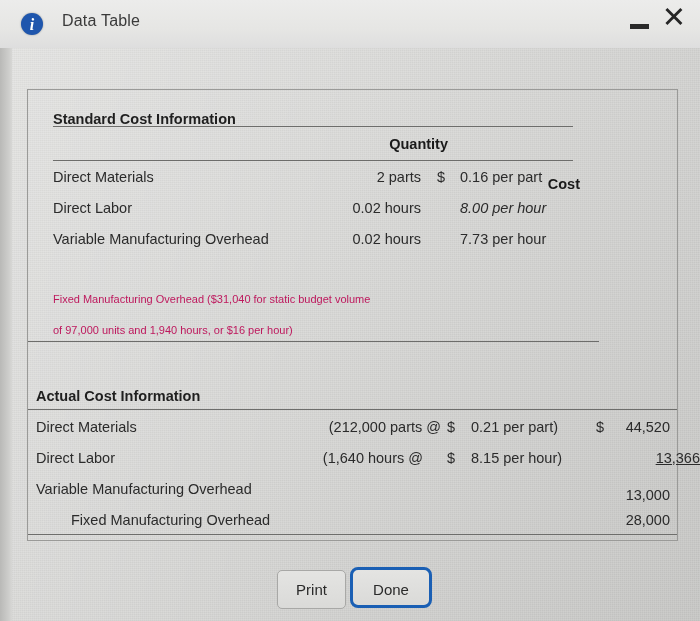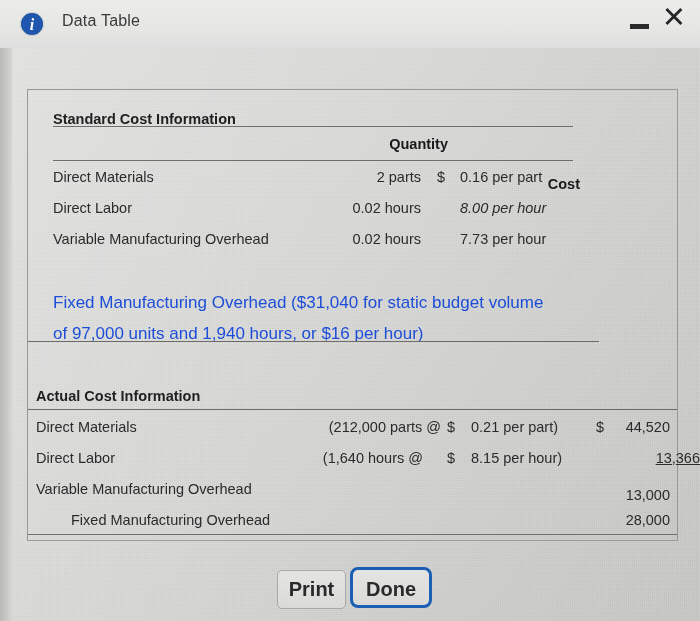--- a/index.html
+++ b/index.html
@@ -138,36 +138,35 @@
     position: absolute;
     font-size: 14.5px;
     color: #2b2b2b;
     white-space: nowrap;
   }
   .cell.b { font-weight: bold; color: #1a1a1a; }
   .cell.r { text-align: right; }
 
   .para {
     position: absolute;
-    font-size: 17px;
-    color: #1d4ed8;
+    font-size: 11px;
+    color: #be185d;
     white-space: nowrap;
   }
 
   
   .btn {
     position: absolute;
     box-sizing: border-box;
     font-family: "Liberation Sans", sans-serif;
-    font-size: 20px;
+    font-size: 15px;
     color: #2a2a2a;
     text-align: center;
     background: linear-gradient(180deg, #e4e4e2 0%, #dadad8 100%);
     cursor: default;
-    font-weight: bold;
   }
   .btn-print {
     left: 277px; top: 570px;
     width: 69px; height: 39px;
     border: 1px solid #a8a8a6;
     border-radius: 5px;
     line-height: 37px;
   }
   .btn-done {
     left: 350px; top: 567px;

